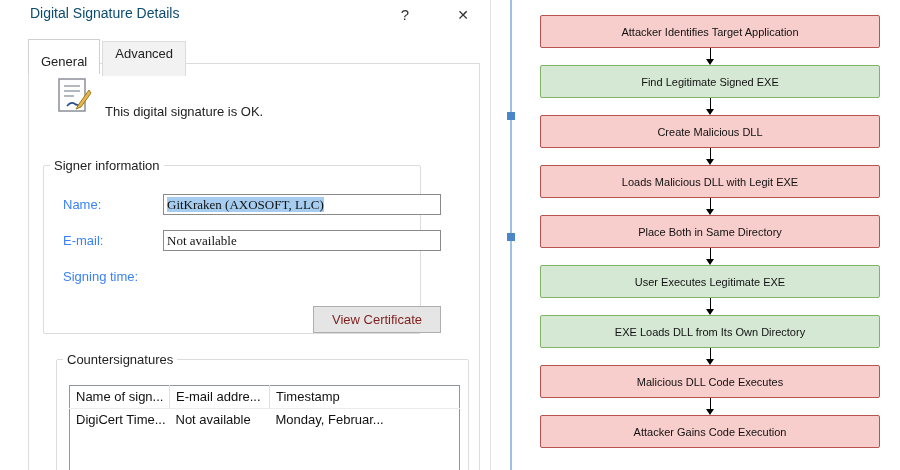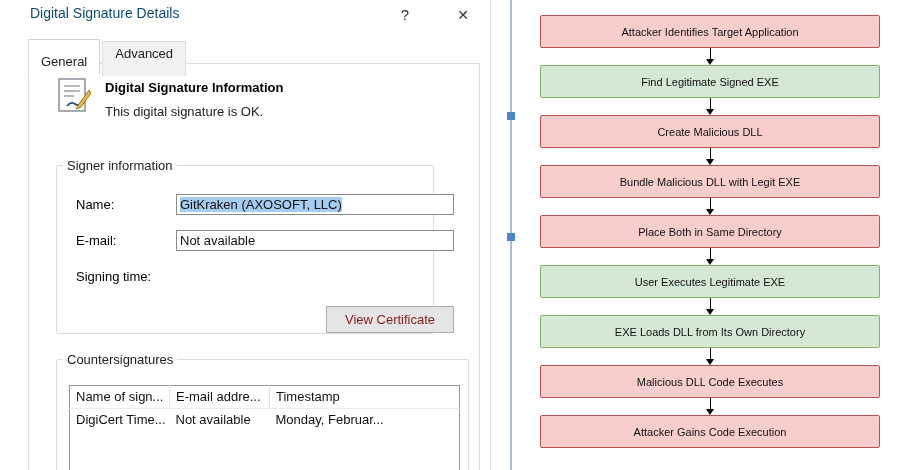--- a/index.html
+++ b/index.html
@@ -25,25 +25,25 @@
   .panel { position:absolute; left:28px; top:63px; width:452px; height:430px;
            border:1px solid #dcdcdc; background:#fff; }
 
   .sig-icon { position:absolute; left:26px; top:12px; width:38px; height:38px; }
   .info-head { position:absolute; left:76px; top:16px; font-size:13px; font-weight:bold; color:#000; }
   .info-sub  { position:absolute; left:76px; top:40px; font-size:13px; color:#222; }
 
   fieldset { position:absolute; border:1px solid #dcdcdc; border-radius:2px; }
   legend { font-size:13px; color:#222; padding:0 4px; margin-left:6px; }
 
-  .fs-signer { left:27px; top:94px; width:378px; height:176px; }
-  .row-label { position:absolute; left:19px; font-size:13px; color:#000000; }
+  .fs-signer { left:14px; top:94px; width:378px; height:176px; }
+  .row-label { position:absolute; left:19px; font-size:13px; color:#3b82f6; }
   .field { position:absolute; left:119px; width:278px; height:21px; border:1px solid #8a8a8a;
            background:#fff; font-size:13px; color:#111; line-height:19px; padding:0 3px;
-           white-space:nowrap; overflow:hidden; }
+           white-space:nowrap; overflow:hidden;font-family:Liberation Serif, serif; }
   .sel { background:#a6cdf0; }
   .btn { position:absolute; left:269px; top:133px; width:128px; height:27px;
          background:#e5e5e5; border:1px solid #aeaeae; font-size:13px; color:#7f1d1d;
          font-family:"Liberation Sans", sans-serif; }
 
   .fs-counter { left:27px; top:288px; width:413px; height:150px; }
   .ctable { position:absolute; left:12px; top:18px; width:390px; height:108px;
             border:1px solid #8f969e; background:#fff; border-collapse:collapse;
             table-layout:fixed; font-size:13px; color:#111; }
   .ctable th { font-weight:normal; text-align:left; padding:3px 6px; height:22px;
@@ -88,21 +88,20 @@
 
   <div class="panel">
     <svg class="sig-icon" viewBox="0 0 38 38">
       <rect x="4" y="3" width="26" height="32" fill="#fdfdfd" stroke="#8a8f96" stroke-width="1.5"></rect>
       <line x1="9" y1="10" x2="25" y2="10" stroke="#9aa0a8" stroke-width="1.5"></line>
       <line x1="9" y1="15" x2="25" y2="15" stroke="#9aa0a8" stroke-width="1.5"></line>
       <line x1="9" y1="20" x2="19" y2="20" stroke="#9aa0a8" stroke-width="1.5"></line>
       <path d="M12 30 q4 -5 8 -2 q4 3 9 -3" fill="none" stroke="#2b4c8c" stroke-width="1.6"></path>
       <path d="M34 14 L24 28 l-3 5 5 -2 10 -14 z" fill="#e8b64c" stroke="#9c7a1e" stroke-width="1"></path>
     </svg>
-    <div class="info-head">Digital Signature Information</div>
     <div class="info-sub">This digital signature is OK.</div>
 
     <fieldset class="fs-signer">
       <legend>Signer information</legend>
 
       <div class="row-label" style="top:24px">Name:</div>
       <div class="field" style="top:21px">
         <span class="sel">GitKraken (AXOSOFT, LLC)</span>
       </div>
 
@@ -166,21 +165,21 @@
       <div class="head"></div>
     </div>
   <div class="step red">
       <span>Create Malicious DLL</span>
     </div>
   <div class="conn">
       <div class="line"></div>
       <div class="head"></div>
     </div>
   <div class="step red">
-      <span>Bundle Malicious DLL with Legit EXE</span>
+      <span>Loads Malicious DLL with Legit EXE</span>
     </div>
   <div class="conn">
       <div class="line"></div>
       <div class="head"></div>
     </div>
   <div class="step red">
       <span>Place Both in Same Directory</span>
     </div>
   <div class="conn">
       <div class="line"></div>

